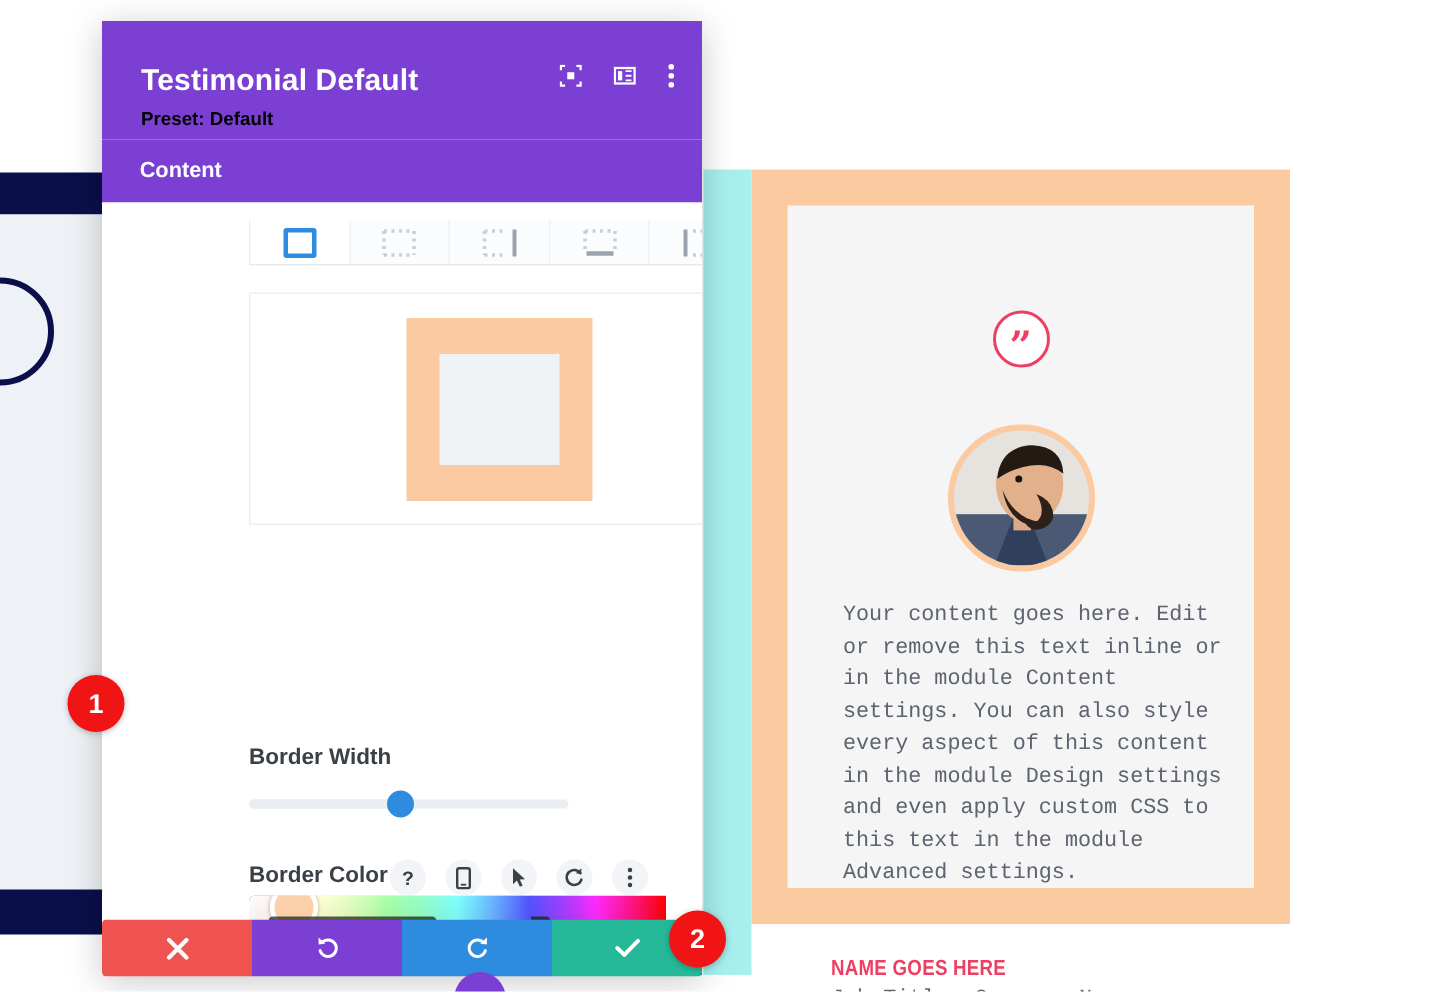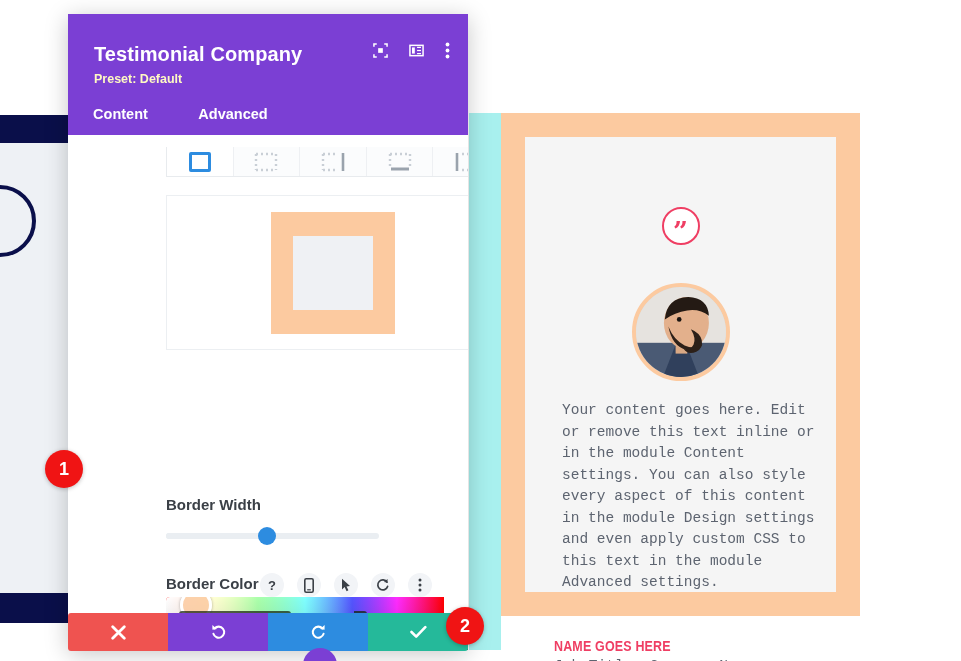--- a/index.html
+++ b/index.html
@@ -83,21 +83,21 @@
     background:#ffffff; box-shadow:0 4px 22px rgba(0,0,0,.22);
     overflow:hidden;
   }
   .modal-header { height:79px; background:#7b3fd4; position:relative; }
   .modal-title {
     position:absolute; left:26px; top:29px;
     color:#fff; font-size:20px; font-weight:700; letter-spacing:.1px;
   }
   .modal-preset {
     position:absolute; left:26px; top:58px;
-    color:#fef9c3; font-size:12.5px; font-weight:700;
+    color:#000000; font-size:12.5px; font-weight:700;
   }
   .hdr-icons { position:absolute; right:18px; top:28px; display:flex; gap:21px; align-items:center; }
   .hdr-icons span { color:#fff; display:flex; align-items:center; justify-content:center; }
 
   .tabs { height:42px; background:#7b3fd4; display:flex; }
   .tab {
     flex:0 0 auto; display:flex; align-items:center; justify-content:center;
     color:#fff; font-size:14.5px; font-weight:700; cursor:pointer;
   }
   .tab.t1 { width:105px; }
@@ -279,21 +279,21 @@
       </svg>
     </div>
     <div class="t-body">Your content goes here. Edit or remove this text inline or in the module Content settings. You can also style every aspect of this content in the module Design settings and even apply custom CSS to this text in the module Advanced settings.</div>
     <div class="t-name">NAME GOES HERE</div>
     <div class="t-job">Job Title, Company Name</div>
   </div>
 
   <div class="modal">
 
     <div class="modal-header">
-      <div class="modal-title">Testimonial Company</div>
+      <div class="modal-title">Testimonial Default</div>
       <div class="modal-preset">Preset: Default</div>
       <div class="hdr-icons">
         <span>
           <svg width="15" height="15" viewBox="0 0 16 16">
               <path d="M1 4V1h3M15 4V1h-3M1 12v3h3M15 12v3h-3" fill="none" stroke="#fff" stroke-width="1.6"></path>
               <rect x="5.5" y="5.5" width="5" height="5" fill="#fff"></rect>
             </svg>
         </span>
         <span>
           <svg width="15" height="15" viewBox="0 0 16 16">
@@ -309,21 +309,20 @@
               <circle cx="2.5" cy="2.5" r="1.9" fill="#fff"></circle>
               <circle cx="2.5" cy="8.5" r="1.9" fill="#fff"></circle>
               <circle cx="2.5" cy="14.5" r="1.9" fill="#fff"></circle>
             </svg>
         </span>
       </div>
     </div>
 
     <div class="tabs">
       <div class="tab t1">Content</div>
-      <div class="tab t3">Advanced</div>
     </div>
 
     <div class="modal-body">
 
       <div class="side-row">
         <div class="side-cell active">
           <div class="sq-solid"></div>
         </div>
         <div class="side-cell">
           <svg width="24" height="20" viewBox="0 0 24 20">

